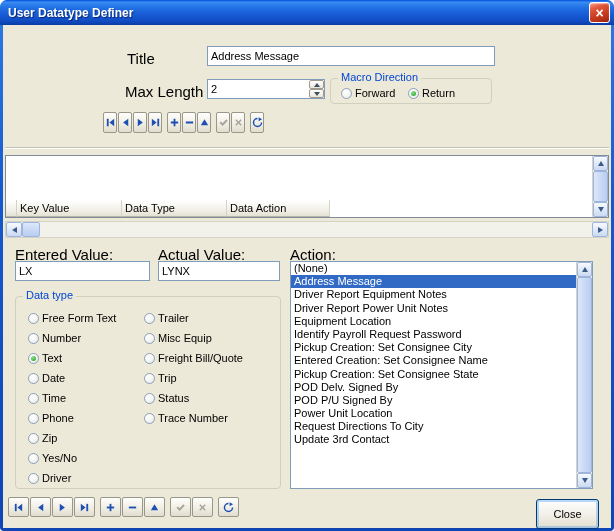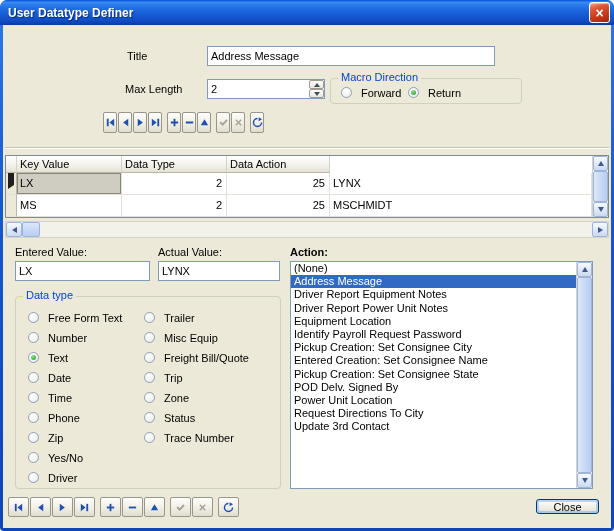--- a/index.html
+++ b/index.html
@@ -14,38 +14,38 @@
   .title-text { color:#fff; font-weight:bold; font-size:12px; flex:1;
                 text-shadow:1px 1px 1px rgba(0,20,80,.7); white-space:nowrap; }
   .close-btn { width:21px; height:21px; border:1px solid #fff; border-radius:3px; color:#fff;
                background:linear-gradient(160deg,#F5A089 0%,#E0573B 28%,#CC3F22 55%,#B02E12 85%,#8F2105 100%);
                font-size:14px; font-weight:bold; display:flex; align-items:center; justify-content:center;
                line-height:1; box-shadow:inset 0 1px 1px rgba(255,255,255,.5); }
 
   .client { position:absolute; left:3px; top:25px; width:608px; height:503px; background:#ECE9D8;
             font-size:11px; color:#000; }
 
-  .lbl { position:absolute; font-size:11px; white-space:nowrap; }
+  .lbl { position:absolute; font-size:15px; white-space:nowrap; }
 
   .tb { position:absolute; border:1px solid #7F9DB9; background:#fff; height:20px;
         font:11px "Liberation Sans",sans-serif; padding:2px 3px; }
 
   .spinner { position:absolute; border:1px solid #7F9DB9; background:#fff; display:flex; }
   .spinner input { flex:1; border:none; outline:none; font:11px "Liberation Sans",sans-serif; padding:2px 3px; min-width:0; }
   .spin-btns { width:15px; display:flex; flex-direction:column; }
   .spin { flex:1; border:1px solid #9E9B8E; border-radius:2px; background:linear-gradient(180deg,#FEFEFC,#E9E6DA);
           display:flex; align-items:center; justify-content:center; }
   .tri-u { width:0; height:0; border-left:3px solid transparent; border-right:3px solid transparent; border-bottom:4px solid #404E63; }
   .tri-d { width:0; height:0; border-left:3px solid transparent; border-right:3px solid transparent; border-top:4px solid #404E63; }
 
   .gbox { position:absolute; border:1px solid #D0D0BF; border-radius:4px; }
   .gbox .legend { position:absolute; top:-8px; left:7px; background:#ECE9D8; padding:0 3px;
                   color:#0046D5; font-size:11px; white-space:nowrap; }
 
-  .radio-item { display:flex; align-items:center; gap:9px; height:13px; cursor:default; }
+  .radio-item { display:flex; align-items:flex-end; gap:3px; height:13px; cursor:default; }
   .rb { width:11px; height:11px; border-radius:50%; border:1px solid #8DA0B8; position:relative; flex:none;
         background:radial-gradient(circle at 35% 30%, #FFFFFF 0%, #F4F4F2 55%, #DDE2E9 100%); }
   .radio-item.checked .rb::after { content:""; position:absolute; left:2px; top:2px; width:5px; height:5px;
         border-radius:50%; background:radial-gradient(circle at 35% 30%, #8CE08C, #1F9C1F); }
   .radio-lbl { font-size:11px; white-space:nowrap; }
 
   .toolbar { position:absolute; display:flex; align-items:center; }
   .tbtn { height:21px; width:14px; border:1px solid #99968A; border-radius:2px; margin-right:1px;
           background:linear-gradient(180deg,#FEFEFC 0%,#EFEDE2 60%,#E0DDCE 100%);
           display:flex; align-items:center; justify-content:center; }
@@ -53,21 +53,21 @@
   .tbtn svg { width:11px; height:11px; display:block; }
   .blue { color:#1E4FB2; }
   .gray { color:#A6A398; }
   .tgap { width:4px; flex:none; }
 
   .groove { position:absolute; left:2px; right:2px; top:122px; height:2px;
             border-top:1px solid #C3C0B4; border-bottom:1px solid #FFFFFF; }
 
   .grid { position:absolute; left:2px; top:130px; width:604px; height:63px; border:1px solid #808A9A; background:#fff; }
   .grid-inner { position:absolute; left:0; top:0; right:16px; bottom:0; overflow:hidden; }
-  .ghrow { display:flex; height:17px; }
+  .ghrow { display:flex; height:17px;margin-top:44px; }
   .gh { background:linear-gradient(180deg,#FFFFFF,#F0EEE4 70%,#E4E1D4); border-right:1px solid #D5D2C6;
         border-bottom:1px solid #B9B6A9; padding:2px 3px 0 3px; font-size:11px; white-space:nowrap; overflow:hidden; }
   .grow { display:flex; height:22px; }
   .gc { border-right:1px solid #E2E0D8; border-bottom:1px solid #E2E0D8; padding:4px 4px 0 3px;
         font-size:11px; white-space:nowrap; overflow:hidden; }
   .w-ind { width:11px; flex:none; padding:0; }
   .gc.w-ind { background:#ECE9D8; border-right:1px solid #B9B6A9; }
   .w1 { width:105px; flex:none; } .w2 { width:105px; flex:none; } .w3 { width:103px; flex:none; } .w4 { flex:1; }
   .num { text-align:right; }
   .cell-sel { background:#CFCCC1; box-shadow:inset 0 0 0 1px #8A8778; }
@@ -93,21 +93,21 @@
             background:linear-gradient(180deg,#DCE7FA,#B8CDF0); }
   .htrack { flex:1; }
 
   .list { position:absolute; left:287px; top:236px; width:303px; height:228px; border:1px solid #7F9DB9; background:#fff; }
   .list-items { position:absolute; left:0; top:0; right:16px; bottom:0; overflow:hidden; }
   .li { height:13.2px; line-height:13.2px; padding:0 3px; font-size:11px; white-space:nowrap; overflow:hidden; }
   .li.selected { background:#316AC5; color:#fff; }
 
   .rcol { position:absolute; top:14px; display:flex; flex-direction:column; gap:7px; }
 
-  .close-button { position:absolute; left:533px; top:474px; width:63px; height:15px;
+  .close-button { position:absolute; left:533px; top:474px; width:63px; height:30px;
                   border:1px solid #003C74; border-radius:3px; font-size:11px; color:#000;
                   background:linear-gradient(180deg,#FFFFFF 0%,#F2F0E9 50%,#E5E1D2 92%,#D8D3BE 100%);
                   box-shadow:inset 0 0 0 2px rgba(130,180,240,.55);
                   display:flex; align-items:center; justify-content:center; }
 </style>
 </head>
 <body>
 
 <div class="dialog">
 
@@ -129,21 +129,21 @@
       <div class="spin-btns">
         <div class="spin">
             <span class="tri-u"></span>
           </div>
         <div class="spin">
             <span class="tri-d"></span>
           </div>
       </div>
     </div>
 
-    <div class="gbox" style="left:327px;top:53px;width:192px;height:26px;">
+    <div class="gbox" style="left:327px;top:53px;width:162px;height:26px;">
       <span class="legend">Macro Direction</span>
       <div class="radio-item" style="position:absolute;left:10px;top:7px;">
         <span class="rb"></span>
         <span class="radio-lbl">Forward</span>
       </div>
       <div class="radio-item checked" style="position:absolute;left:77px;top:7px;">
         <span class="rb"></span>
         <span class="radio-lbl">Return</span>
       </div>
     </div>
@@ -253,33 +253,34 @@
       <div class="hbtn">
           <span class="arr-r"></span>
         </div>
     </div>
 
     <span class="lbl" style="left:12px;top:221px;">Entered Value:</span>
     <input class="tb" style="left: 12px; top: 236px; width: 135px;" value="LX">
     <span class="lbl" style="left:155px;top:221px;">Actual Value:</span>
     <input class="tb" style="left: 155px; top: 236px; width: 122px;" value="LYNX">
 
-    <span class="lbl" style="left:287px;top:221px;font-weight:bold;">Action:</span>
+    <span class="lbl" style="left:287px;top:221px;">Action:</span>
     <div class="list">
       <div class="list-items">
         <div class="li">(None)</div>
         <div class="li selected">Address Message</div>
         <div class="li">Driver Report Equipment Notes</div>
         <div class="li">Driver Report Power Unit Notes</div>
         <div class="li">Equipment Location</div>
         <div class="li">Identify Payroll Request Password</div>
         <div class="li">Pickup Creation: Set Consignee City</div>
         <div class="li">Entered Creation: Set Consignee Name</div>
         <div class="li">Pickup Creation: Set Consignee State</div>
         <div class="li">POD Delv. Signed By</div>
+        <div class="li">POD P/U Signed By</div>
         <div class="li">Power Unit Location</div>
         <div class="li">Request Directions To City</div>
         <div class="li">Update 3rd Contact</div>
       </div>
       <div class="vscroll">
         <div class="sbtn">
             <span class="arr-u"></span>
           </div>
         <div class="vthumb"></div>
         <div class="sbtn">
@@ -340,24 +341,20 @@
         <div class="radio-item">
             <span class="rb"></span>
             <span class="radio-lbl">Freight Bill/Quote</span>
           </div>
         <div class="radio-item">
             <span class="rb"></span>
             <span class="radio-lbl">Trip</span>
           </div>
         <div class="radio-item">
             <span class="rb"></span>
-            <span class="radio-lbl">Zone</span>
-          </div>
-        <div class="radio-item">
-            <span class="rb"></span>
             <span class="radio-lbl">Status</span>
           </div>
         <div class="radio-item">
             <span class="rb"></span>
             <span class="radio-lbl">Trace Number</span>
           </div>
       </div>
     </div>
 
     <div class="toolbar big" style="left:5px;top:472px;">

